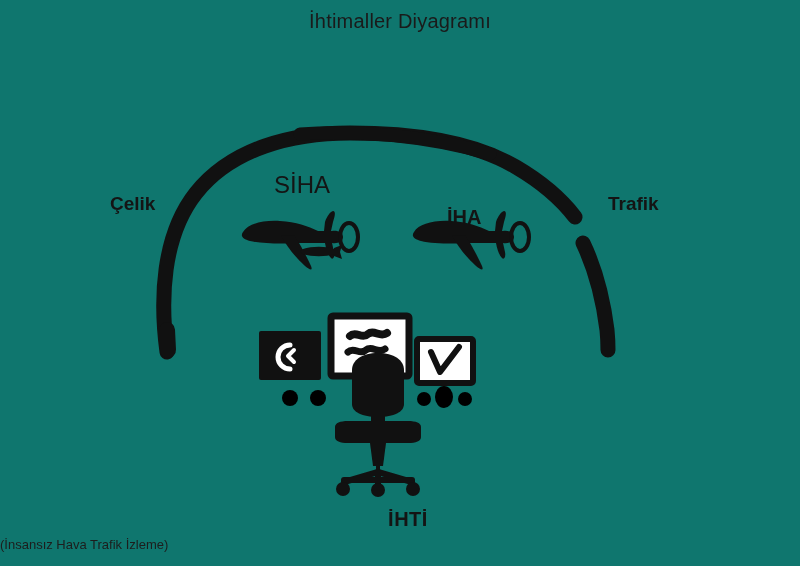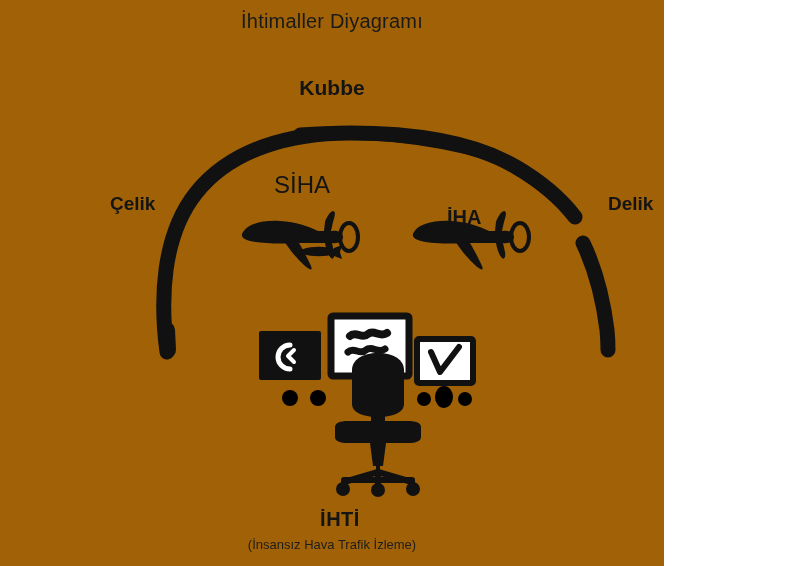--- a/index.html
+++ b/index.html
@@ -7,23 +7,23 @@
     margin: 0;
     padding: 0;
     background: #ffffff;
   }
   body {
     font-family: "Liberation Sans", sans-serif;
     color: #111111;
   }
   #canvas {
     position: relative;
-    width: 664px;
+    width: 800px;
     height: 566px;
-    background: #a16207;
+    background: #0f766e;
     overflow: hidden;
   }
   .lbl {
     position: absolute;
     white-space: nowrap;
     color: #141414;
     line-height: 1.1;
   }
   #title {
     left: 0;
@@ -75,44 +75,43 @@
     text-align: center;
     font-size: 20px;
     font-weight: bold;
     letter-spacing: 0.5px;
     margin-left: 16px;
   }
   #ihti-sub {
     left: 0;
     right: 0;
     top: 538px;
-    text-align: center;
+    text-align: left;
     font-size: 13px;
     font-weight: 400;
     color: #1d1d1d;
   }
   .art {
     position: absolute;
     left: 0;
     top: 0;
   }
   svg { display: block; }
 </style>
 </head>
 <body>
 
 <div id="canvas">
 
   <div class="lbl" id="title">İhtimaller Diyagramı</div>
 
-  <div class="lbl" id="kubbe-label">Kubbe</div>
 
   <div class="lbl" id="celik-label">Çelik</div>
 
-  <div class="lbl" id="delik-label">Delik</div>
+  <div class="lbl" id="delik-label">Trafik</div>
 
   <div class="lbl" id="siha-label">SİHA</div>
 
   <div class="lbl" id="iha-label">İHA</div>
 
   <div class="lbl" id="ihti-label">İHTİ</div>
 
   <div class="lbl" id="ihti-sub">(İnsansız Hava Trafik İzleme)</div>
 
   <svg class="art" width="800" height="566" viewBox="0 0 800 566">

